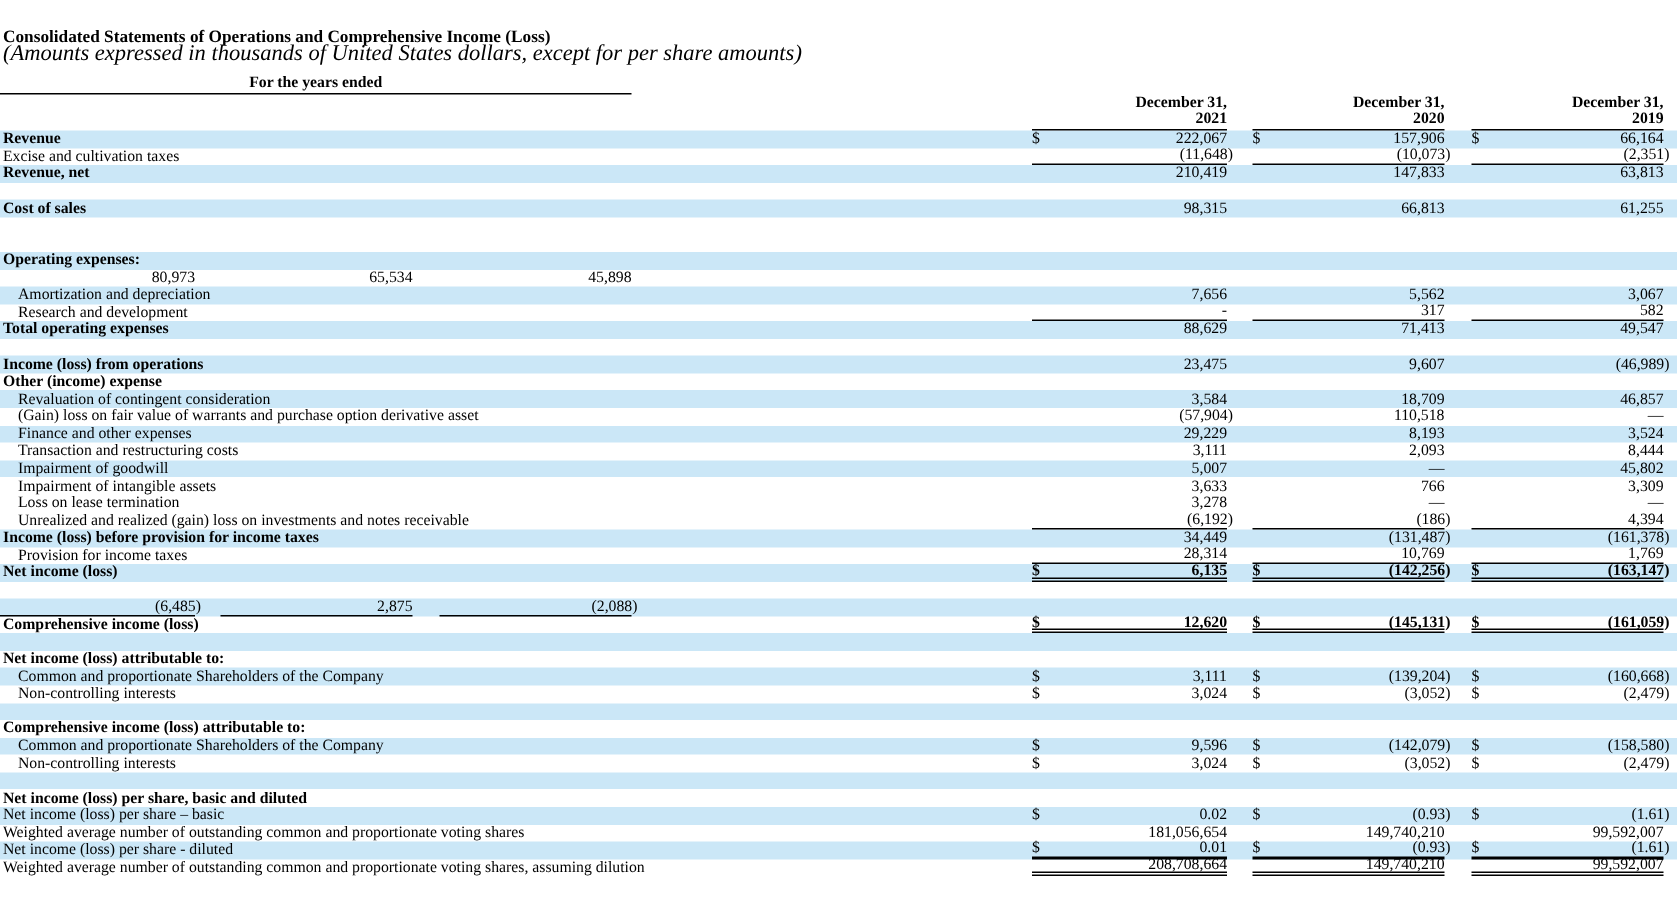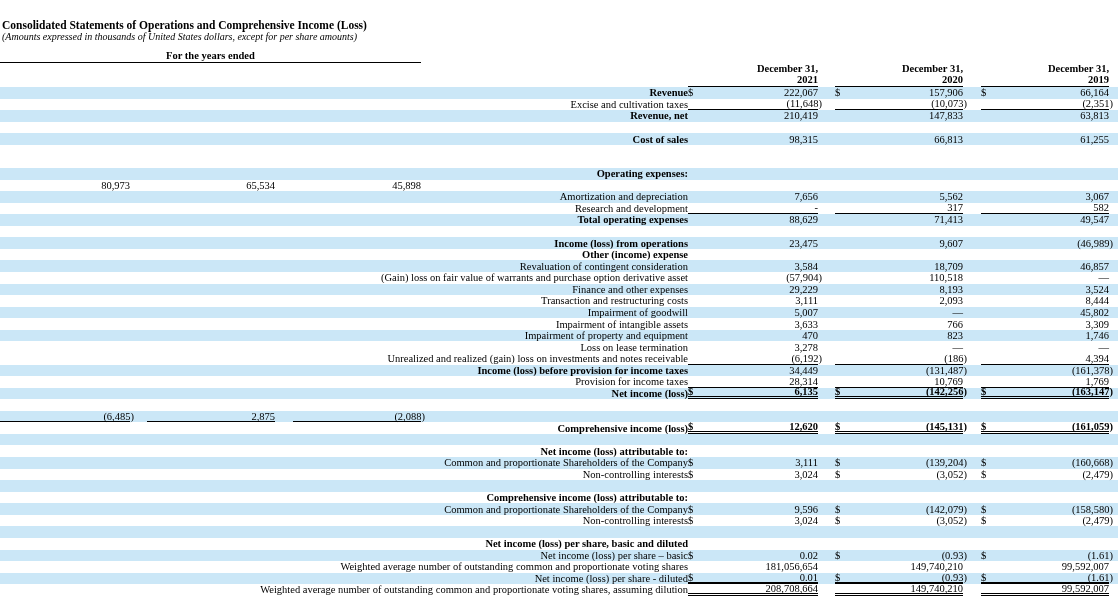--- a/index.html
+++ b/index.html
@@ -8,21 +8,21 @@
     background: #fff; color: #000;
     font-family: "Liberation Serif", "DejaVu Serif", serif;
     font-size: 10.5px;
   }
   .page { padding-top: 3px; margin-top: 16px; }
   .title {
     font-weight: bold; font-size: 11.5px; line-height: 12px;
     padding-left: 2px; white-space: nowrap;
   }
   .subtitle {
-    font-style: italic; font-size: 10px; line-height: 11px;
+    font-style: italic; font-size: 15px; line-height: 11px;
     padding-left: 2px; white-space: nowrap;
   }
   .fin-table { margin-top: 8px; }
   .hdr-row1 { display: flex; height: 12px; flex-direction: column; }
   .hdr-spacer { width: 688px; flex: none; }
   .hdr-years {
     width: 421px; flex: none; text-align: center; font-weight: bold;
     line-height: 12px; border-bottom: 1px solid #000;
   }
   .hdr-row2 { display: flex; margin-top: 1px; }
@@ -31,21 +31,21 @@
     border-bottom: 1px solid #000; padding-bottom: 1px; flex: none;
   }
   .hdr-date.c0 { width: 130px; }
   .hdr-date.c1 { width: 128px; margin-left: 17px; }
   .hdr-date.c2 { width: 128px; margin-left: 18px; }
 
   .row { display: flex; height: 11.57px; align-items: center; }
   .bg-blue { background: var(--row-blue, #cbe7f7); }
   .row .label {
     width: 688px; flex: none; padding-left: 2px; box-sizing: border-box;
-    white-space: nowrap; overflow: hidden; line-height: 11px; text-align: right;
+    white-space: nowrap; overflow: hidden; line-height: 11px;
   }
   .row .label.indent { padding-left: 12px; }
   .bold { font-weight: bold; }
   .cell {
     display: flex; align-items: center; height: 100%;
     box-sizing: border-box; flex: none; line-height: 11px;
   }
   .cell.c0 { width: 130px; }
   .cell.c1 { width: 128px; margin-left: 17px; }
   .cell.c2 { width: 128px; margin-left: 18px; }
@@ -296,32 +296,20 @@
           <div class="cell c0">
             <span class="val">3,633</span>
           </div>
           <div class="cell c1">
             <span class="val">766</span>
           </div>
           <div class="cell c2">
             <span class="val">3,309</span>
           </div>
         </div>
-        <div class="row bg-blue">
-          <div class="label indent">Impairment of property and equipment</div>
-          <div class="cell c0">
-            <span class="val">470</span>
-          </div>
-          <div class="cell c1">
-            <span class="val">823</span>
-          </div>
-          <div class="cell c2">
-            <span class="val">1,746</span>
-          </div>
-        </div>
         <div class="row ">
           <div class="label indent">Loss on lease termination</div>
           <div class="cell c0">
             <span class="val">3,278</span>
           </div>
           <div class="cell c1">
             <span class="val">—</span>
           </div>
           <div class="cell c2">
             <span class="val">—</span>

